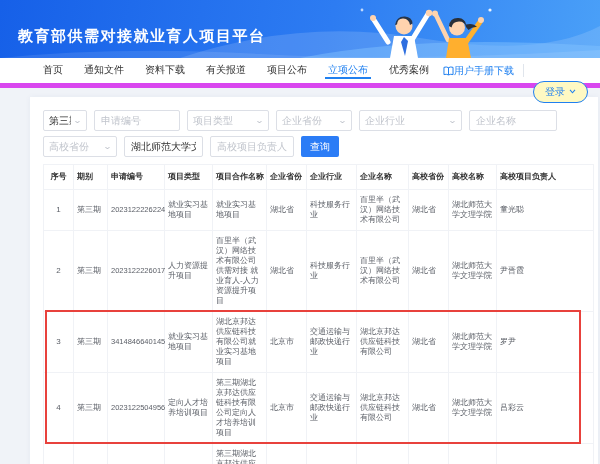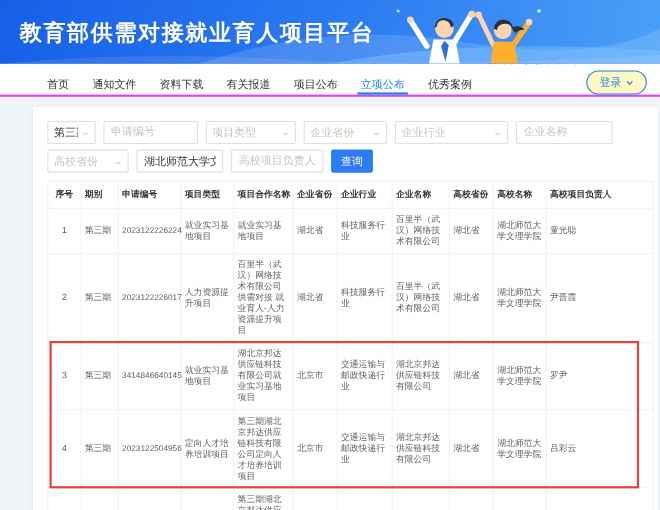--- a/index.html
+++ b/index.html
@@ -2,28 +2,28 @@
 <html><head>
 <meta charset="utf-8">
 <style>
   * { box-sizing: border-box; margin: 0; padding: 0; }
   html,body { width: 600px; height: 464px; overflow: hidden;
     font-family: "Liberation Sans", "DejaVu Sans", sans-serif; background: #f0f3f8; }
 
   
   .app-header { position: relative; height: 58px; overflow: hidden;
     background: linear-gradient(100deg,#1660e8 0%,#2d7cf2 55%,#4aa0f8 100%); }
-  .app-header h1 { position: absolute; left: 18px; top: 16px; color: #fff;
-    font-size: 20px; font-weight: bold; letter-spacing: 1.5px; z-index: 3; }
+  .app-header h1 { position: absolute; left: 18px; top: 27px; color: #fff;
+    font-size: 15px; font-weight: bold; letter-spacing: 1.5px; z-index: 3; }
   .waves { position: absolute; left: 0; top: 0; width: 600px; height: 58px; z-index: 1; }
   .people { position: absolute; right: 88px; top: 0; height: 58px; width: 160px; z-index: 2; }
 
   
-  .main-nav { height: 30px; background: #fff; display: flex; align-items: flex-end;
-    padding: 0 12px 0 40px; border-bottom: 2px solid #d946ef; }
+  .main-nav { height: 30px; background: #fff; display: flex; align-items: center;
+    padding: 0 12px 0 40px; border-bottom: 5px solid #d946ef; }
   .nav-items { display: flex; gap: 15px; align-items: stretch; }
   .nav-item { font-size: 10px; color: #333; display: flex; align-items: center;
     padding: 0 3px; cursor: pointer; border-bottom: 2px solid transparent; }
   .nav-item.active { color: #2080f0; border-bottom-color: #2080f0; font-weight: normal; }
   .nav-right { margin-left: auto; display: flex; align-items: center; gap: 9px; }
   .manual-link { display: flex; align-items: center; gap: 0; color: #2080f0;
     font-size: 10px; cursor: pointer; }
   .nav-divider { width: 1px; height: 13px; background: #e0e5ec; }
   .login-btn { display: flex; align-items: center; gap: 4px; border: 1px solid #2080f0;
     color: #2080f0; background: #fef9c3; border-radius: 11px; font-size: 10px;

